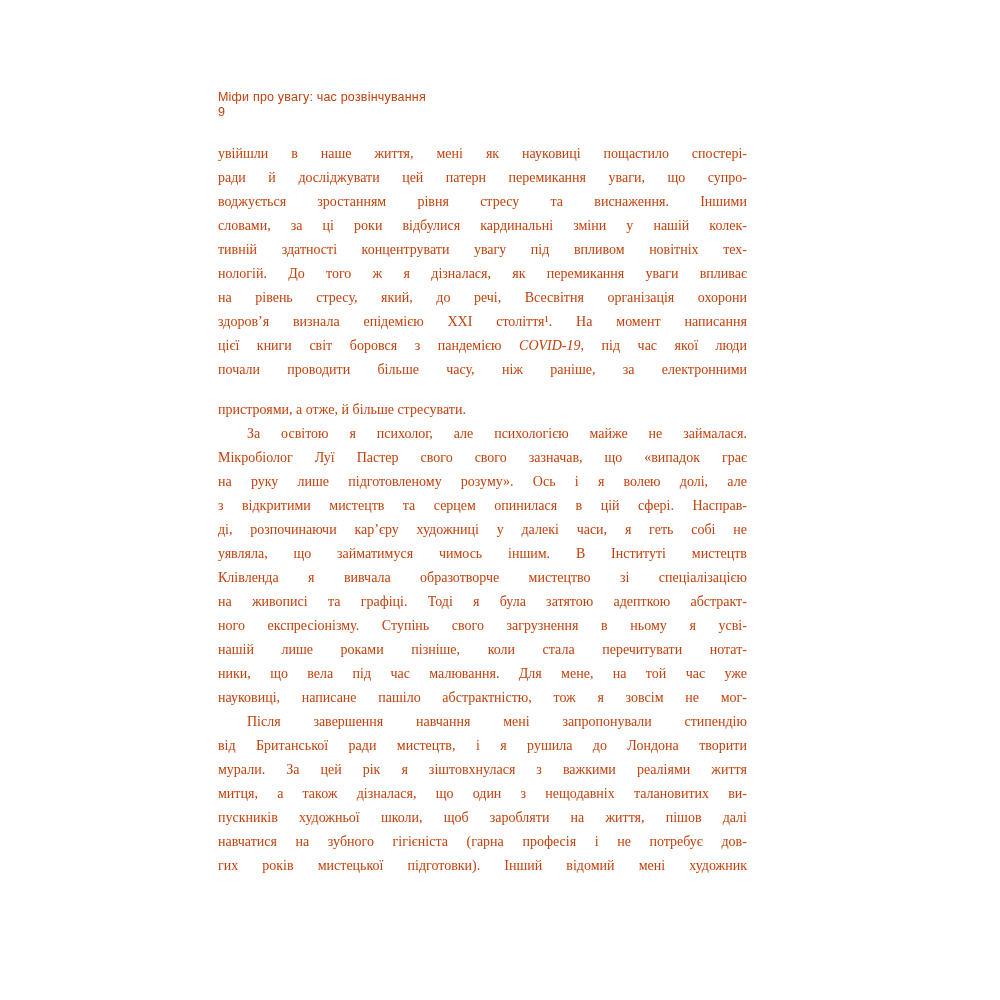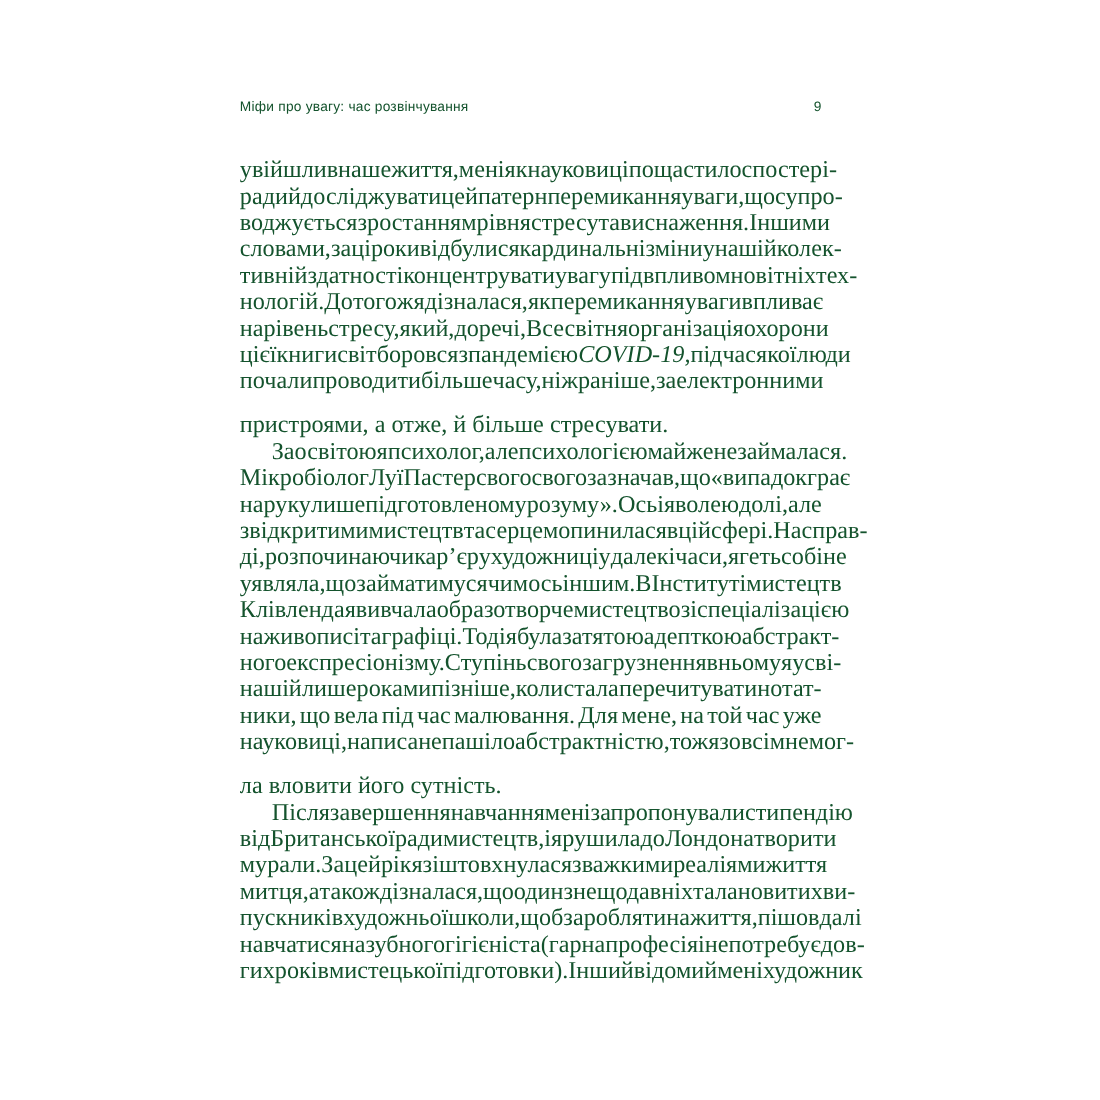--- a/index.html
+++ b/index.html
@@ -15,30 +15,31 @@
     position: absolute;
     left: 218px;
     top: 90px;
     width: 529px;
     display: flex;
     justify-content: space-between;
     align-items: baseline;
     font-family: "Liberation Sans", sans-serif;
     font-size: 12.5px;
     line-height: 15px;
-    color: #14532d;
+    color: #c2410c;
     letter-spacing: 0.2px;
+    flex-direction: column;
   }
   .body-text {
     position: absolute;
     left: 218px;
     top: 142px;
     width: 529px;
-    color: #14532d;
-    font-size: 22px;
+    color: #c2410c;
+    font-size: 14px;
   }
   .line {
     display: flex;
     justify-content: space-between;
     align-items: baseline;
     height: 24px;
     line-height: 24px;
     white-space: nowrap;
   }
   .line.indent { padding-left: 29px; }
@@ -129,20 +130,30 @@
         <span class="word">рівень</span>
         <span class="word">стресу,</span>
         <span class="word">який,</span>
         <span class="word">до</span>
         <span class="word">речі,</span>
         <span class="word">Всесвітня</span>
         <span class="word">організація</span>
         <span class="word">охорони</span>
       </div>
       <div class="line">
+        <span class="word">здоров’я</span>
+        <span class="word">визнала</span>
+        <span class="word">епідемією</span>
+        <span class="word">XXI</span>
+        <span class="word">століття¹.</span>
+        <span class="word">На</span>
+        <span class="word">момент</span>
+        <span class="word">написання</span>
+      </div>
+      <div class="line">
         <span class="word">цієї</span>
         <span class="word">книги</span>
         <span class="word">світ</span>
         <span class="word">боровся</span>
         <span class="word">з</span>
         <span class="word">пандемією</span>
         <span class="word it">COVID-19,</span>
         <span class="word">під</span>
         <span class="word">час</span>
         <span class="word">якої</span>
@@ -289,21 +300,20 @@
         <span class="word">науковиці,</span>
         <span class="word">написане</span>
         <span class="word">пашіло</span>
         <span class="word">абстрактністю,</span>
         <span class="word">тож</span>
         <span class="word">я</span>
         <span class="word">зовсім</span>
         <span class="word">не</span>
         <span class="word">мог-</span>
       </div>
-      <div class="line end"><span>ла вловити його сутність.</span></div>
       <div class="line indent">
         <span class="word">Після</span>
         <span class="word">завершення</span>
         <span class="word">навчання</span>
         <span class="word">мені</span>
         <span class="word">запропонували</span>
         <span class="word">стипендію</span>
       </div>
       <div class="line">
         <span class="word">від</span>

